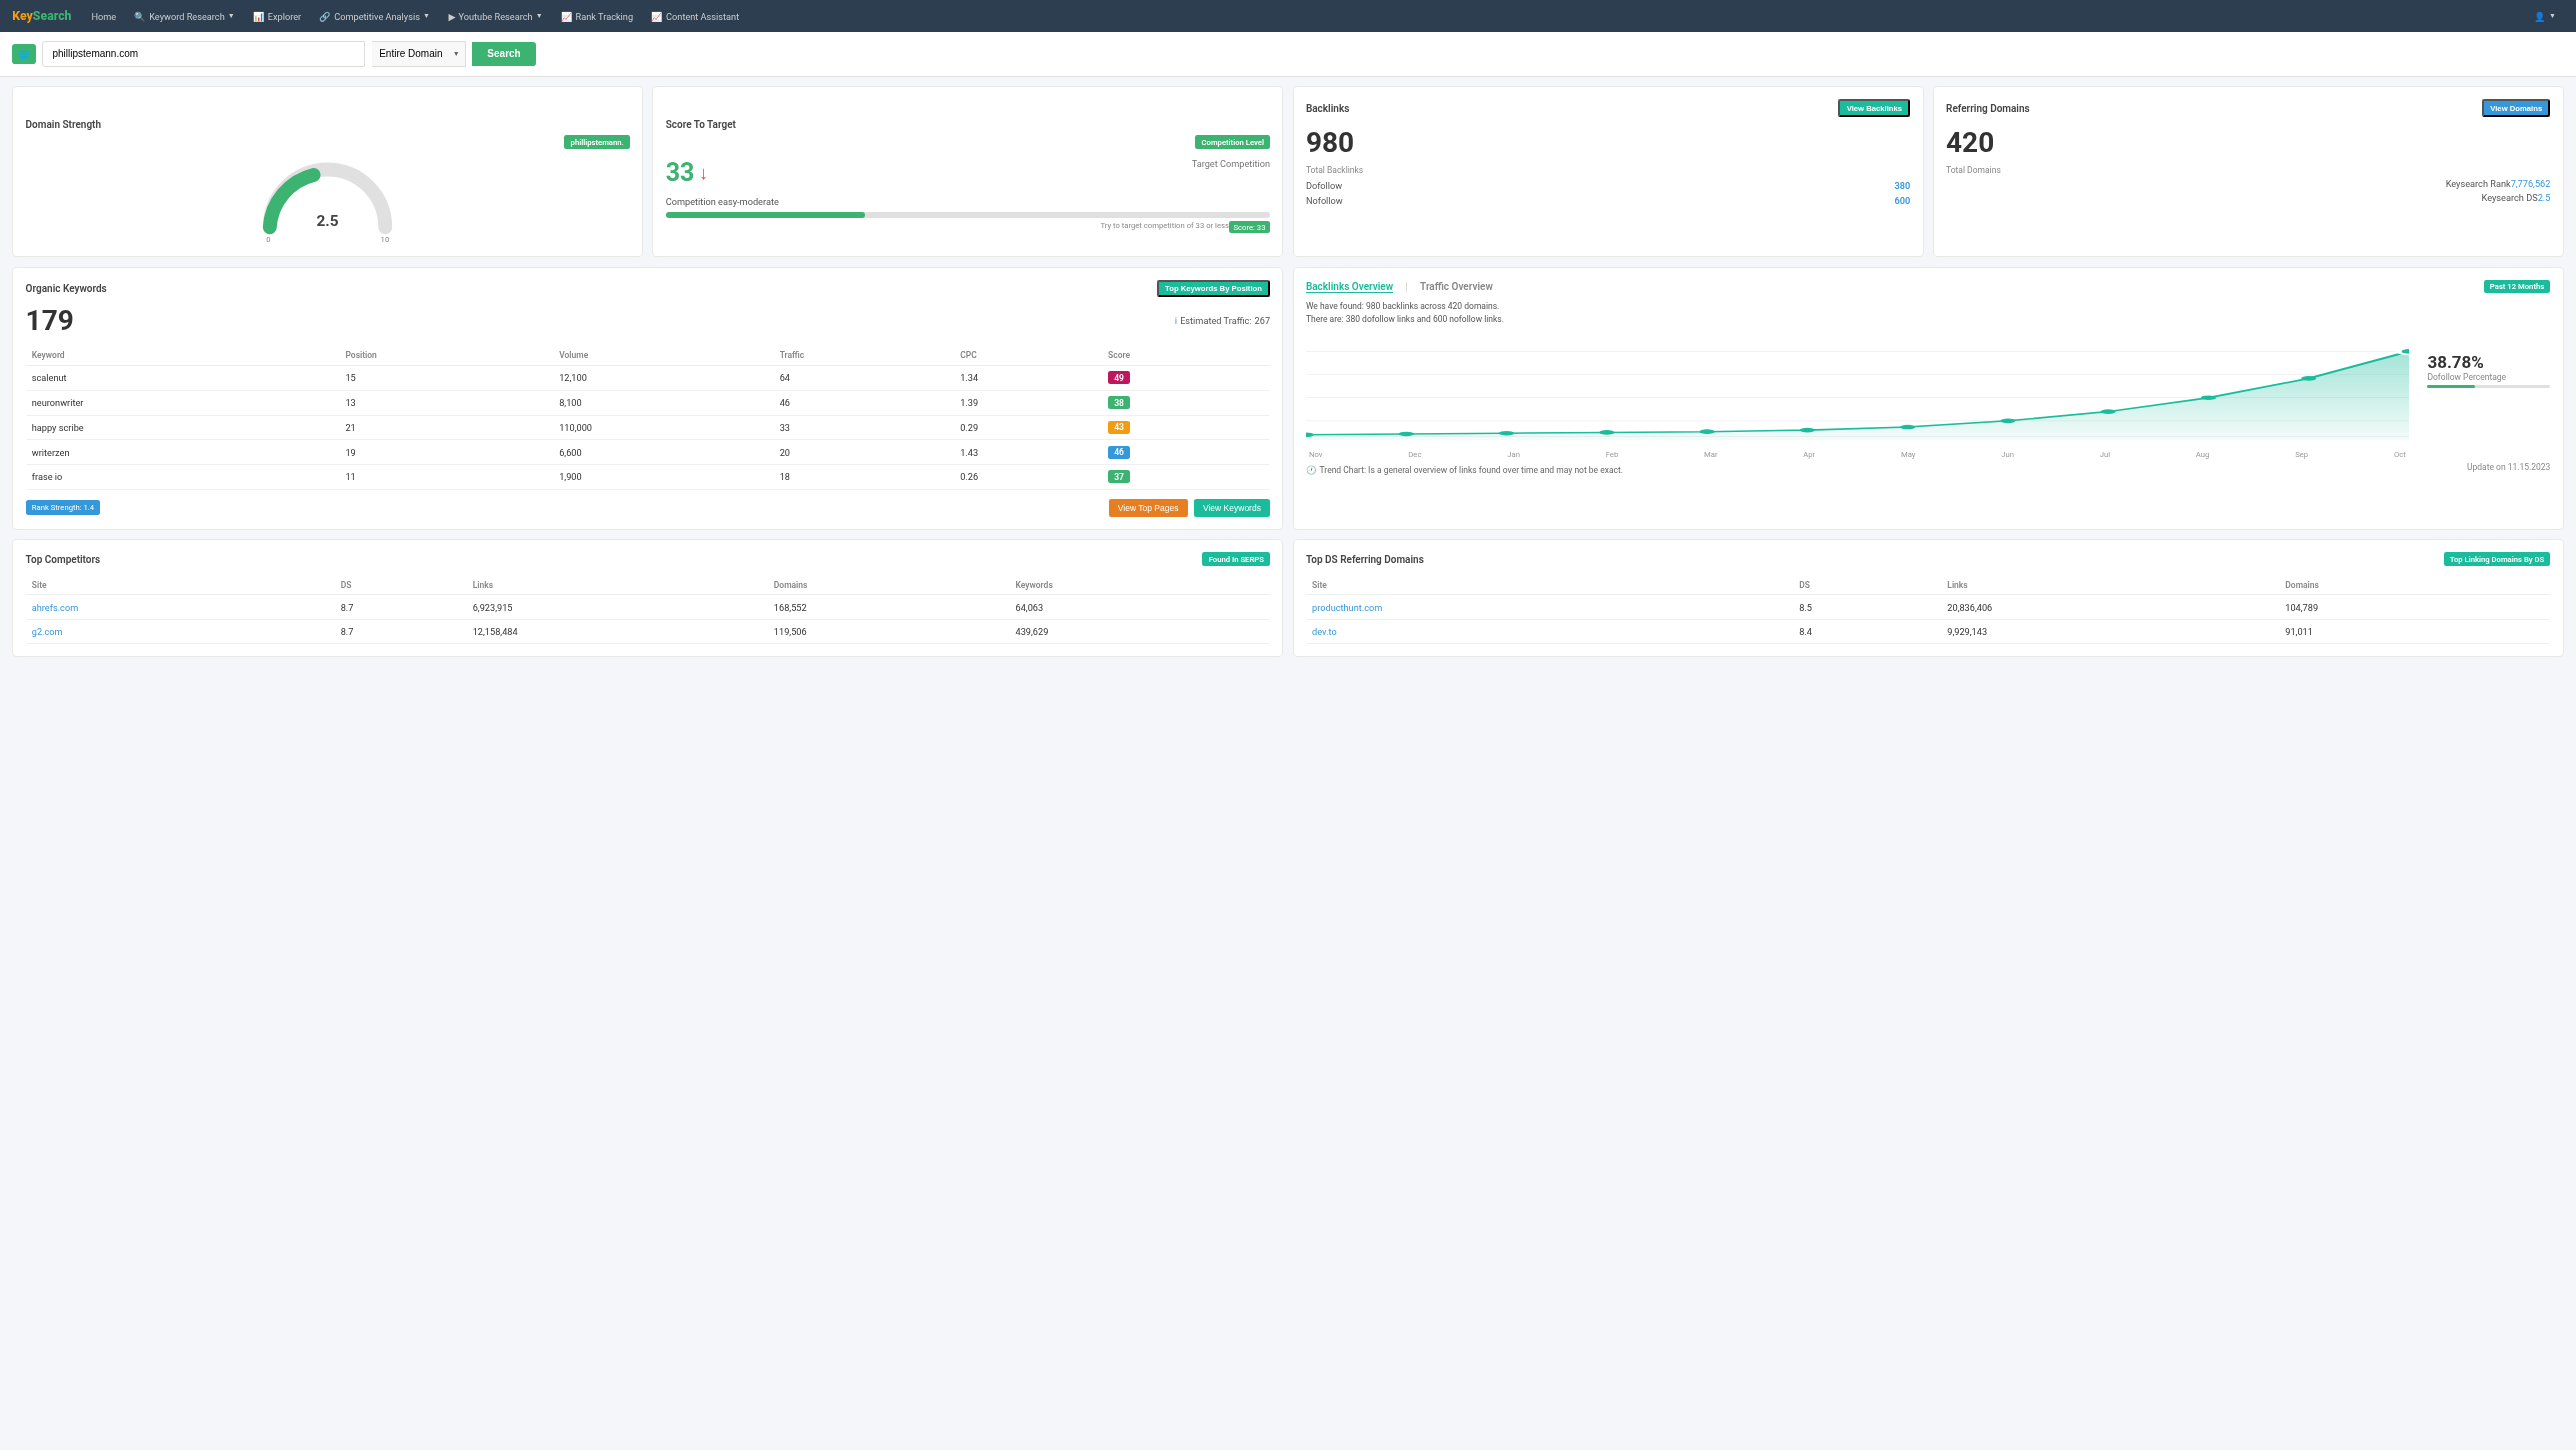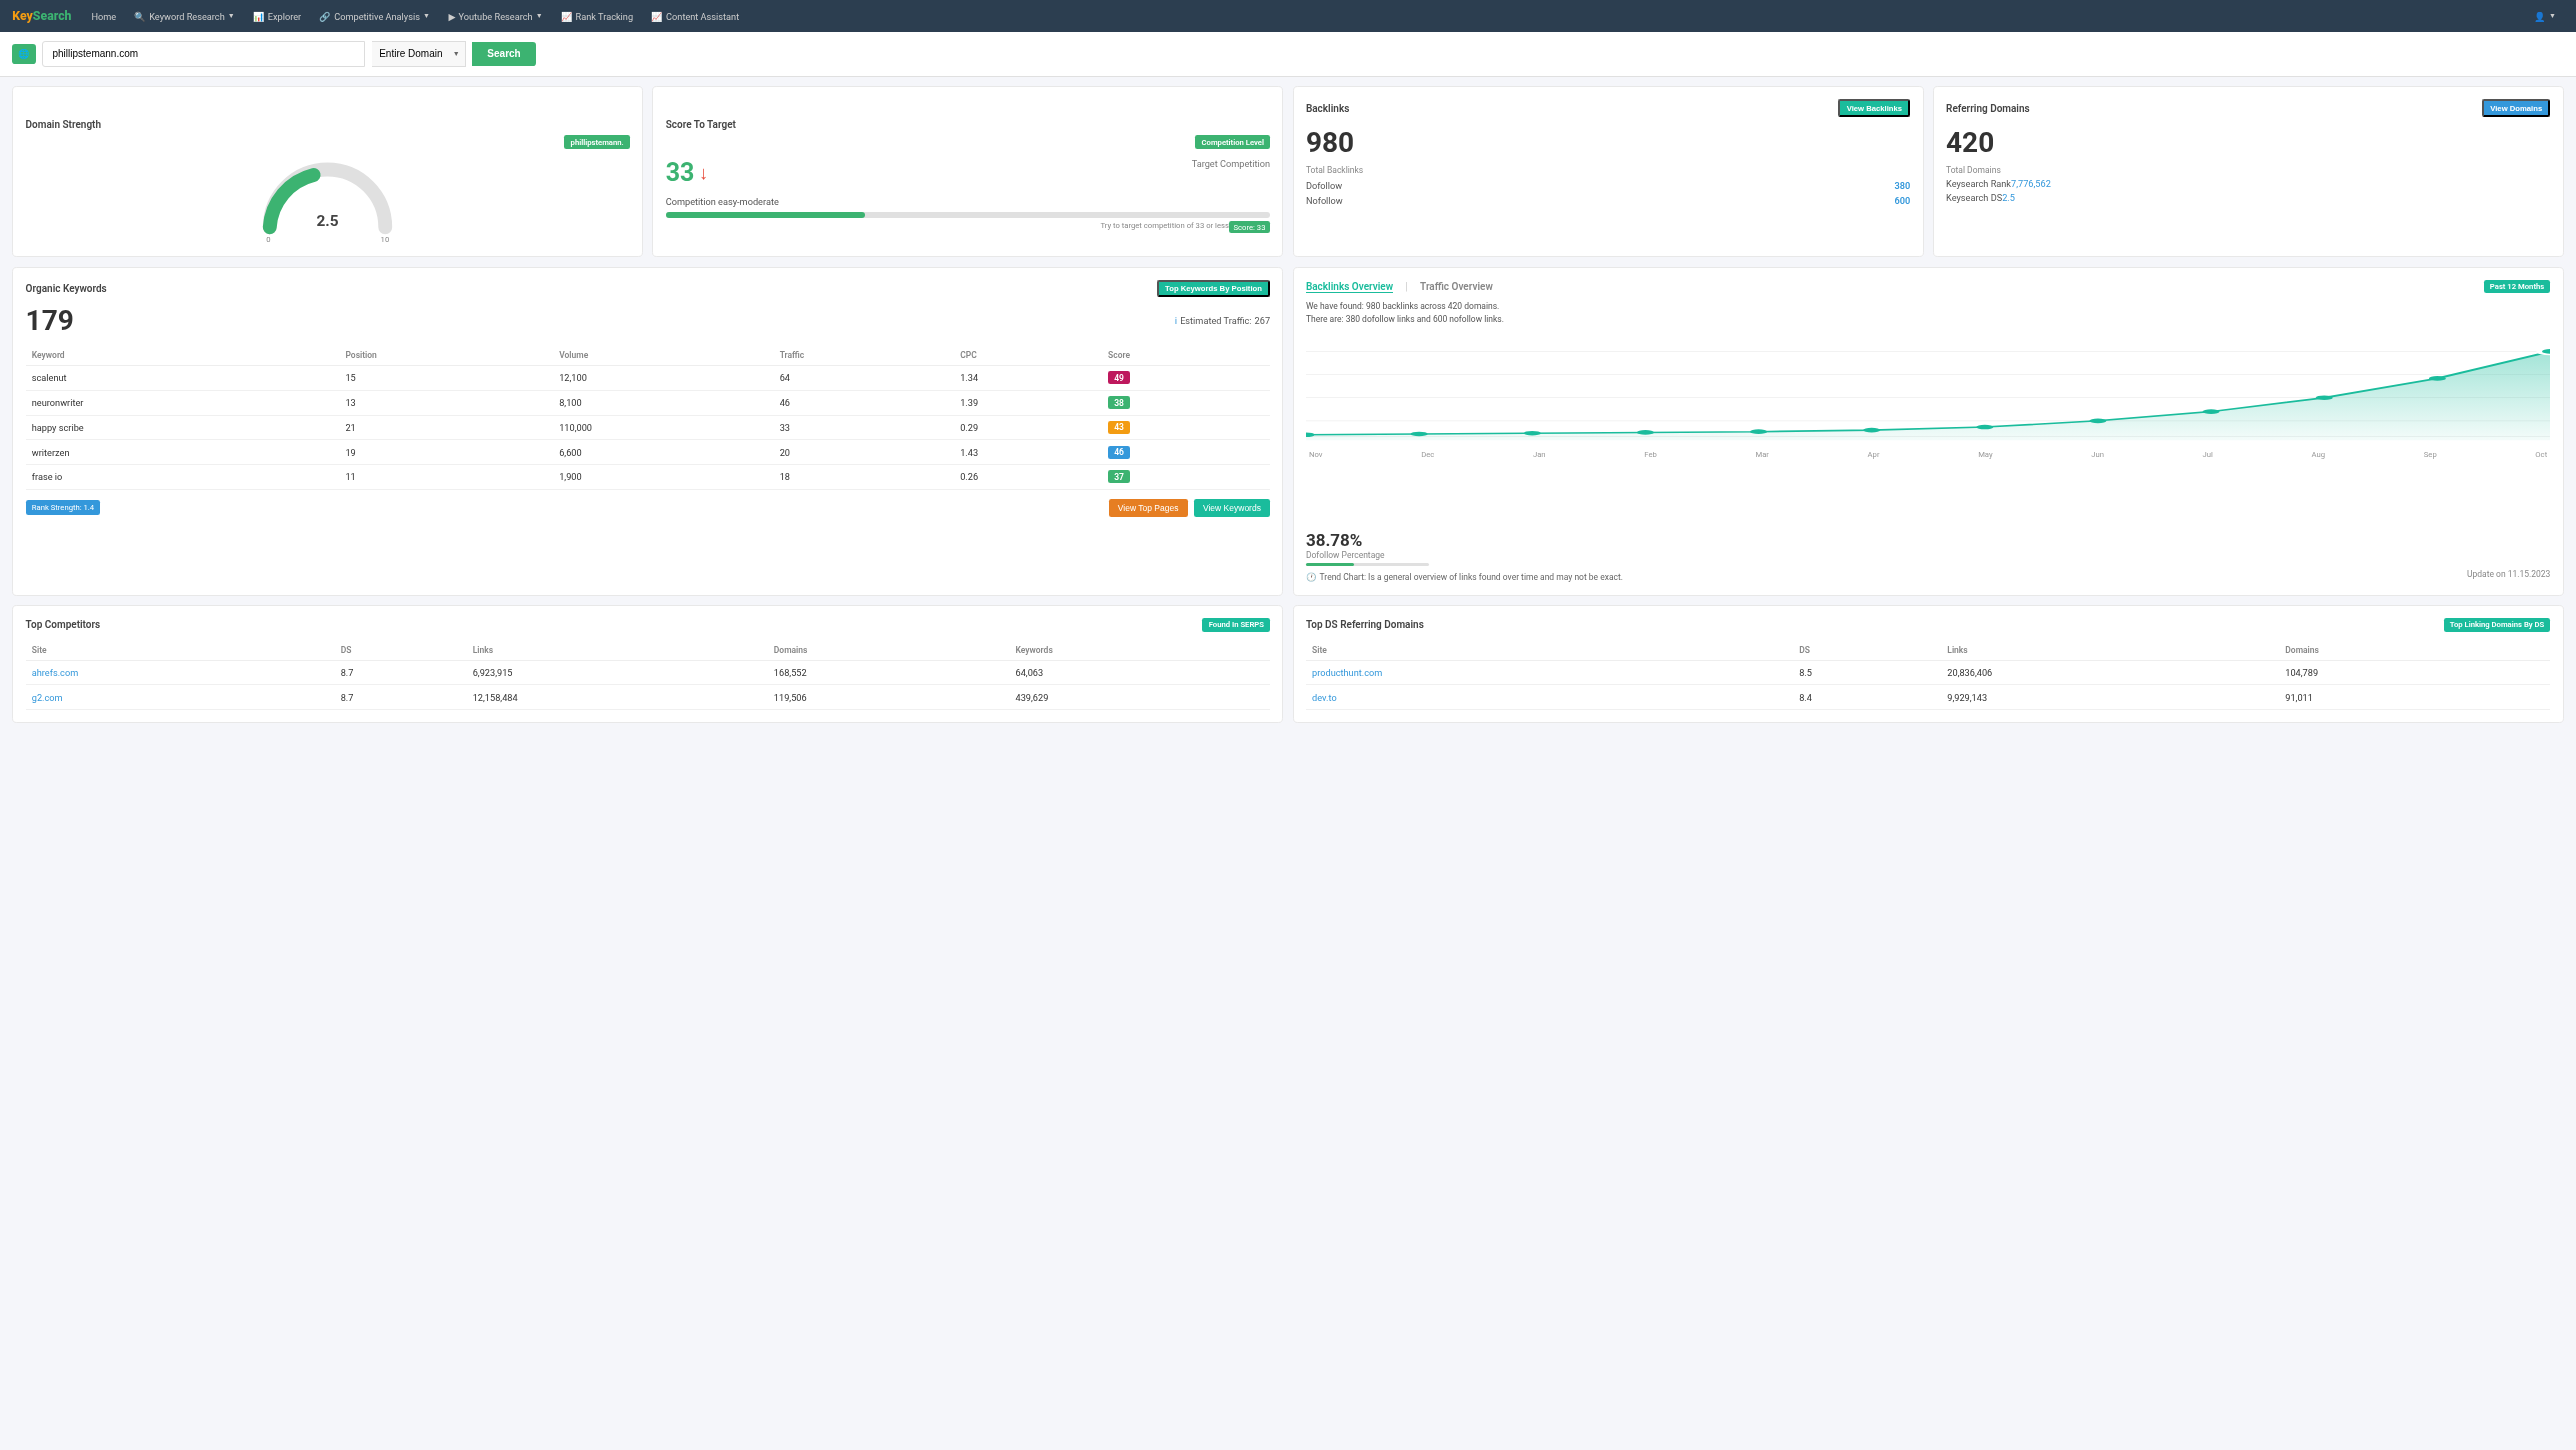--- a/index.html
+++ b/index.html
@@ -48,21 +48,21 @@
     .progress-bar-fill { background: #3cb371; height: 6.2px; border-radius: 3.1px; }
     .score-badge { background: #3cb371; color: #fff; font-size: 7.7px; padding: 1.5px 4.6px; border-radius: 2.3px; float: right; }
     .try-text { font-size: 7.7px; color: #888; text-align: right; margin-top: 3.1px; }
 
     
     .big-number { font-size: 28px; font-weight: 700; color: #333; margin: 6.2px 0; }
     .sub-label { font-size: 8.5px; color: #888; }
     .link-row { display: flex; justify-content: space-between; margin-top: 4.6px; }
     .link-label { font-size: 9.2px; color: #555; }
     .link-value { font-size: 9.2px; color: #3498db; font-weight: 600; }
-    .meta-row { display: flex; justify-content: flex-start; margin-top: 3.1px; }
+    .meta-row { display: flex; justify-content: flex-end; margin-top: 3.1px; }
     .meta-label { font-size: 9.2px; color: #555; }
     .meta-value { font-size: 9.2px; color: #3498db; }
 
     
     .mid-section { display: grid; grid-template-columns: 1fr 1fr; gap: 9.2px; margin-bottom: 9.2px; }
     .card-full { background: #fff; border-radius: 4.6px; padding: 12.3px; border: 0.8px solid #e8e8e8; }
 
     
     .org-kw-header { display: flex; justify-content: space-between; align-items: center; margin-bottom: 6.2px; }
     .big-count { font-size: 28px; font-weight: 700; color: #333; }
@@ -329,21 +329,21 @@
 
     <div class="card-full">
       <div class="chart-header">
         <div class="chart-tabs">
           <span class="chart-tab active">Backlinks Overview</span>
           <span class="divider-pipe">|</span>
           <span class="chart-tab inactive">Traffic Overview</span>
         </div>
         <span class="badge-teal">Past 12 Months</span>
       </div>
-      <div style="display:flex; gap:18.5px;flex-direction:column;">
+      <div style="display:flex; gap:18.5px;">
         <div style="flex:1;">
           <div class="chart-info">
             <div>We have found: 980 backlinks across 420 domains.</div>
             <div>There are: 380 dofollow links and 600 nofollow links.</div>
           </div>
           <div class="chart-area">
             <svg class="chart-svg" viewBox="0 0 440 140" preserveAspectRatio="none">
               <defs>
                 <linearGradient id="chartGrad" x1="0" y1="0" x2="0" y2="1">
                   <stop offset="0%" stop-color="#1abc9c" stop-opacity="0.4"></stop>

